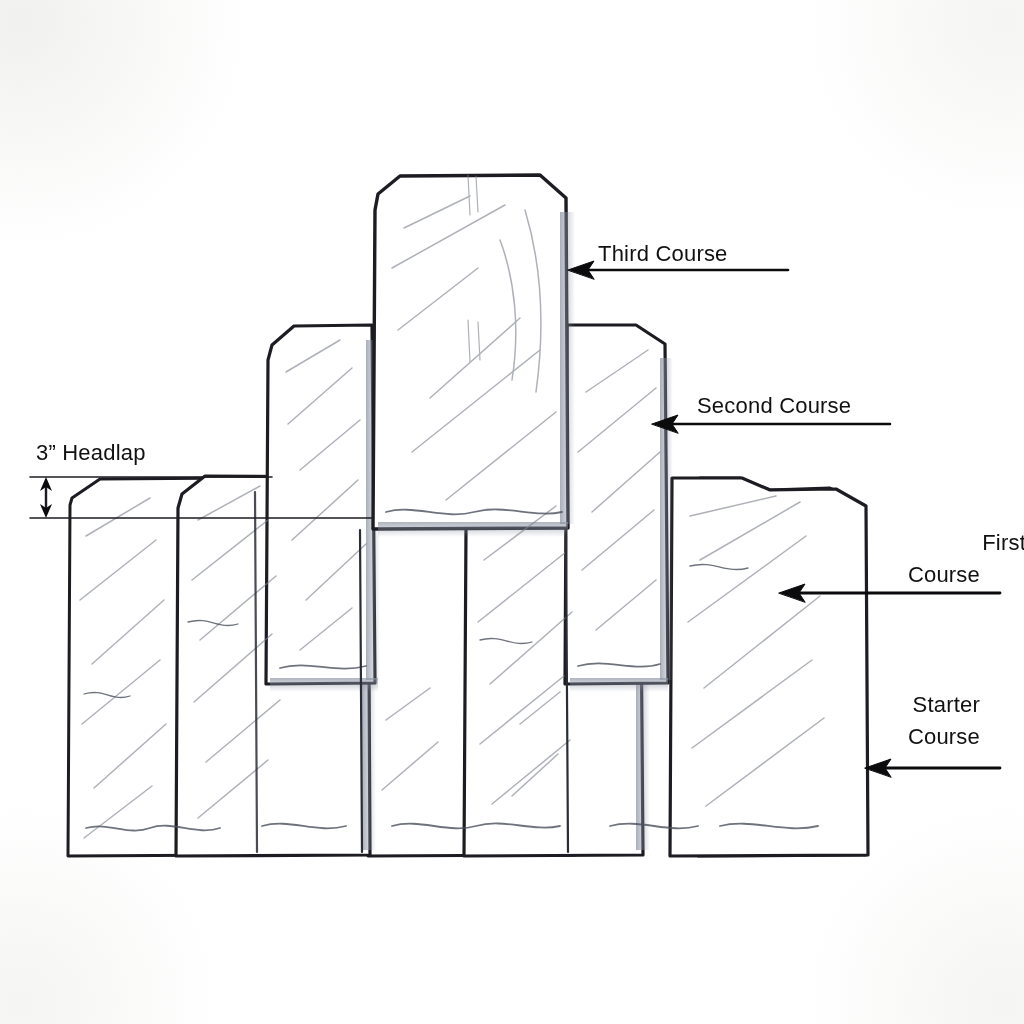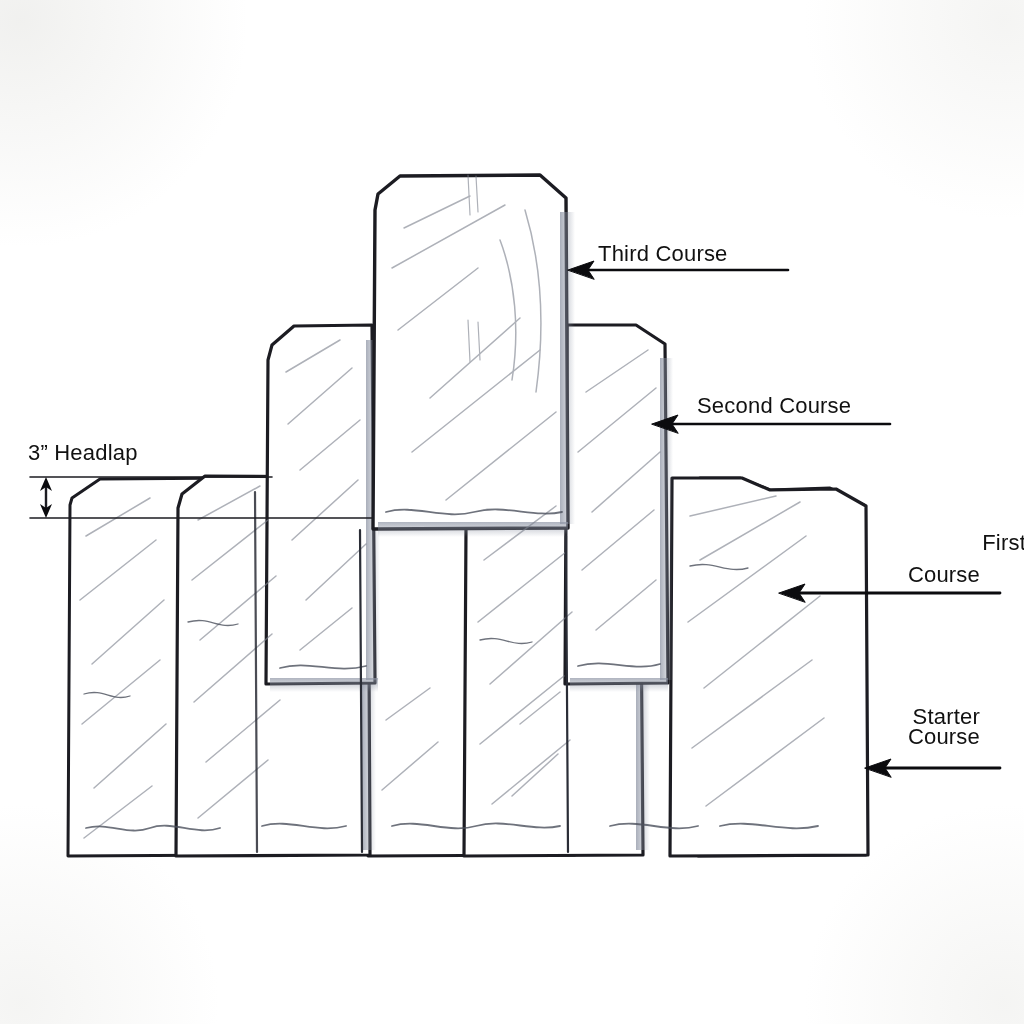--- a/index.html
+++ b/index.html
@@ -212,24 +212,24 @@
           <use href="#arrowhead-left" x="779" y="593"></use>
         </g>
         <g>
           <line x1="879" y1="768" x2="1000" y2="768" stroke-width="2.8"></line>
           <use href="#arrowhead-left" x="865" y="768"></use>
         </g>
       </g>
     </g>
   </svg>
 
-  <div class="lbl" style="left:28px; top:437px;">3” Headlap</div>
+  <div class="lbl" style="left:36px; top:437px;">3” Headlap</div>
 
   <div class="lbl" style="left:598px; top:238px;">Third Course</div>
 
   <div class="lbl" style="left:697px; top:390px;">Second Course</div>
 
   <div class="lbl right" style="left:876px; top:527px; width:150px;">First</div>
   <div class="lbl right" style="left:830px; top:559px; width:150px;">Course</div>
 
-  <div class="lbl right" style="left:830px; top:689px; width:150px;margin-top:12px;">Starter</div>
+  <div class="lbl right" style="left:830px; top:689px; width:150px;">Starter</div>
   <div class="lbl right" style="left:830px; top:721px; width:150px;">Course</div>
 </div>
 
 </body></html>

